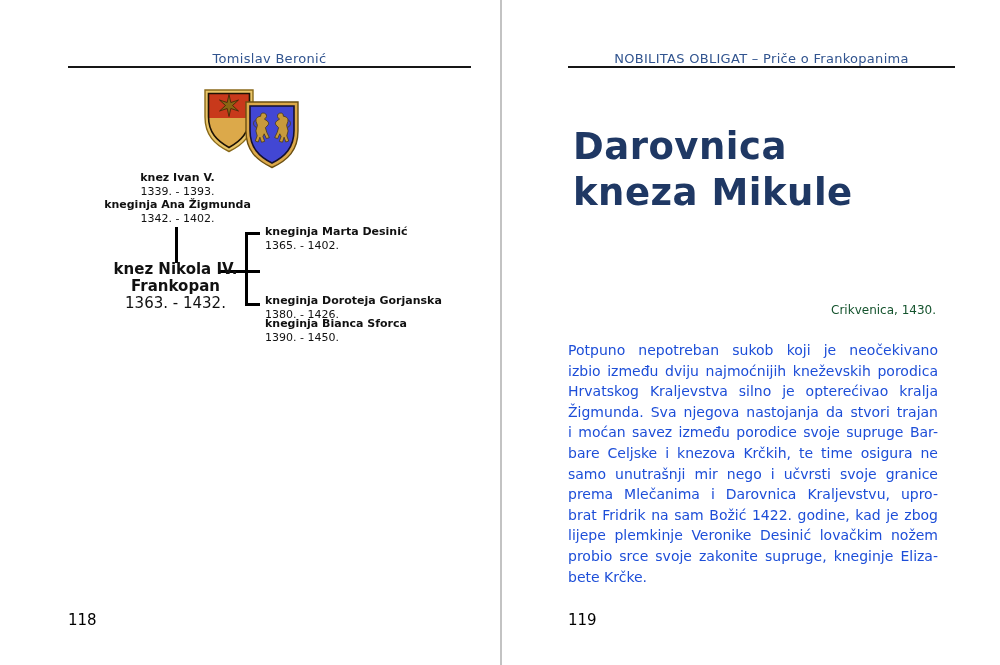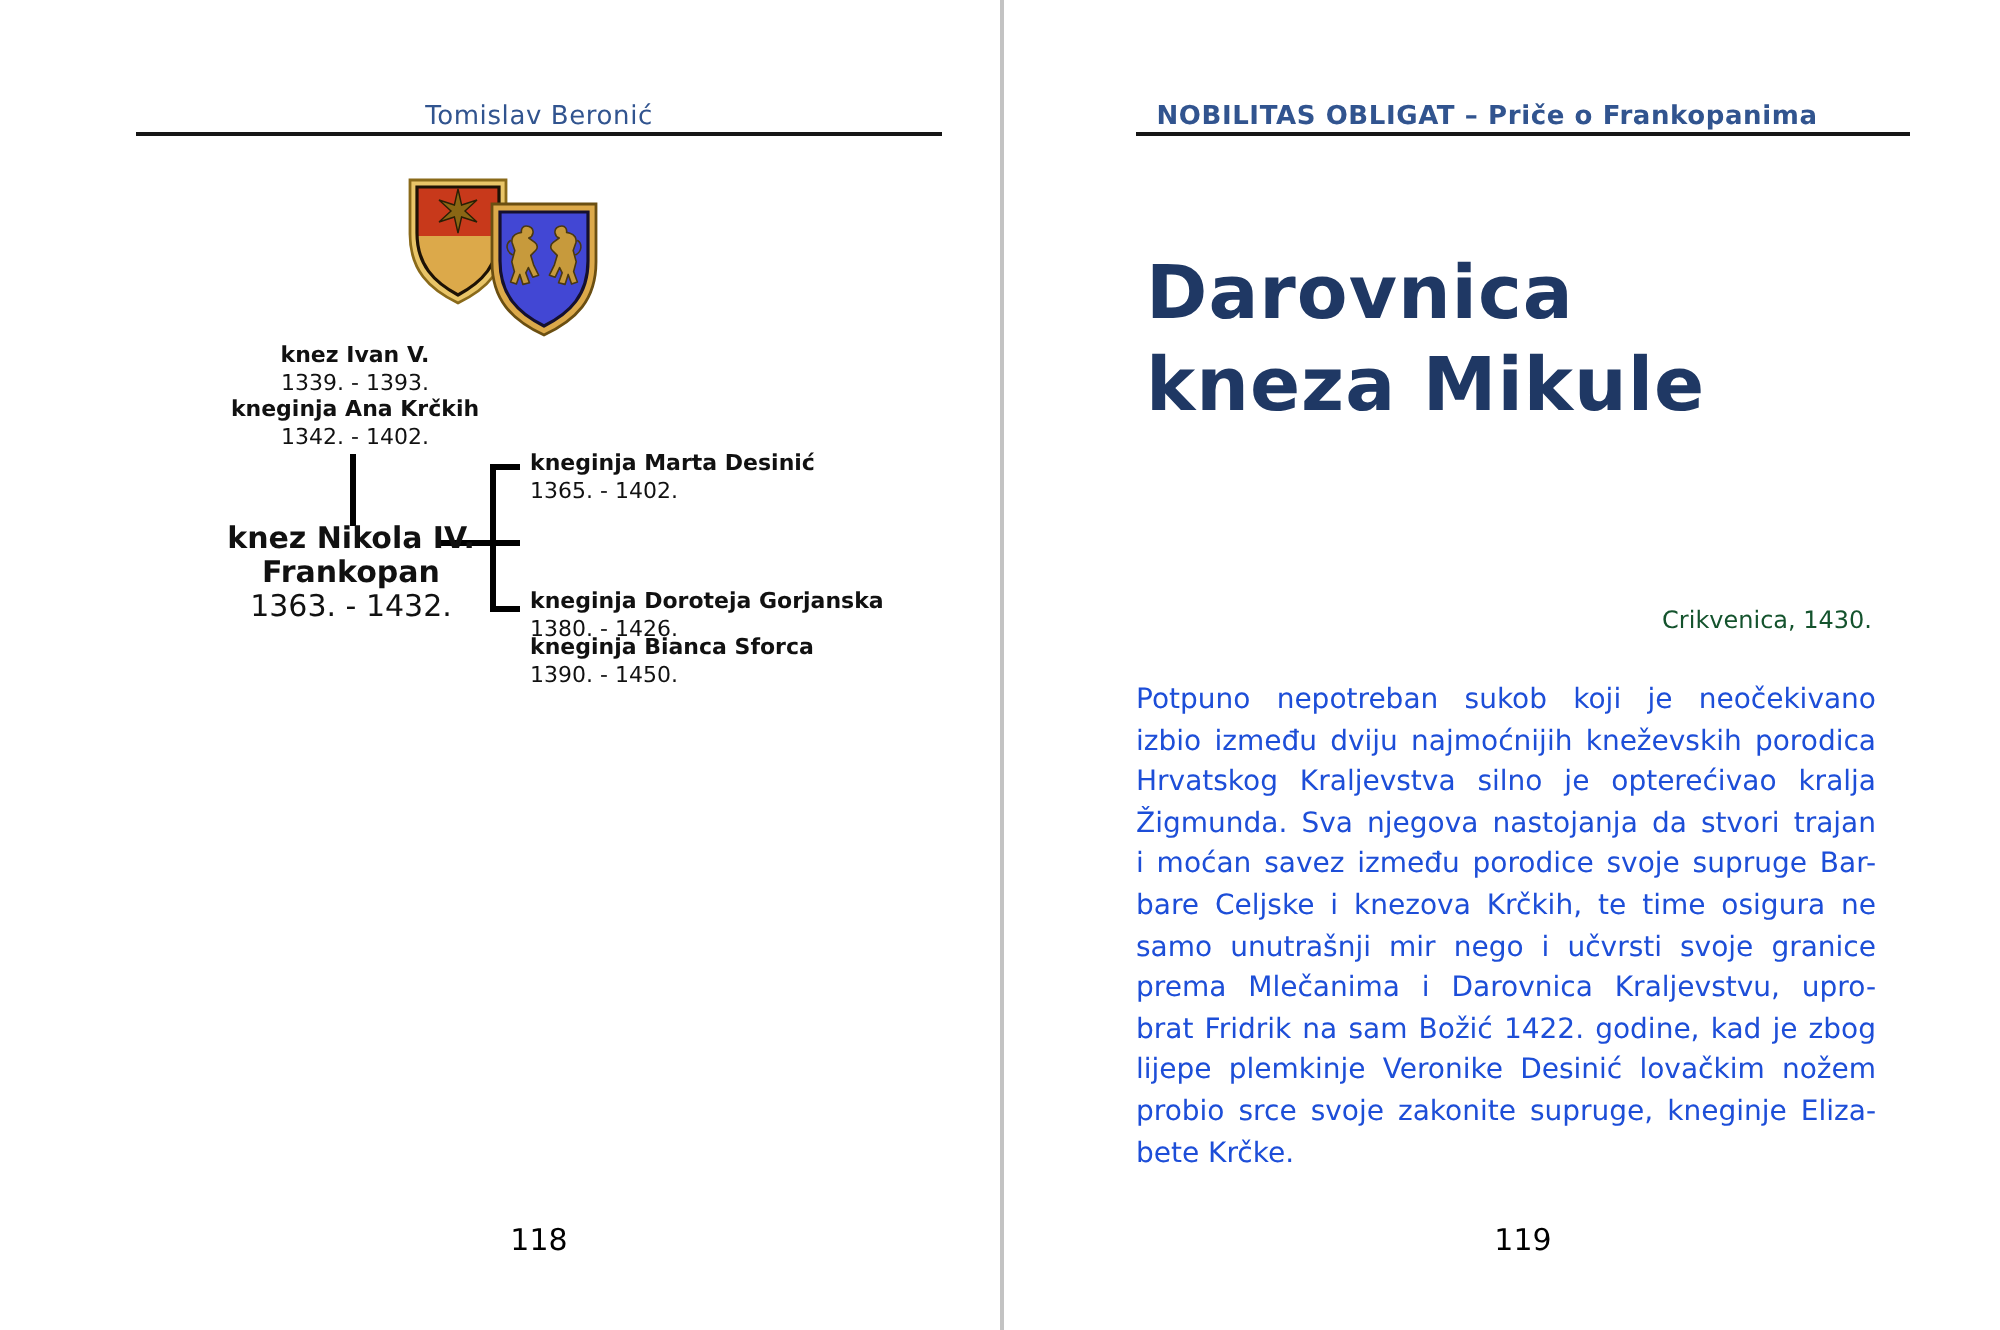--- a/index.html
+++ b/index.html
@@ -12,27 +12,27 @@
   #left-page  { left:0;   width:500px; }
   #right-page { left:502px; width:498px; }
   #page-divider { position:absolute; left:500px; top:0; width:2px; height:665px; background:#c3c3c3; }
 
   
   .running-header {
     position:absolute; top:51px; text-align:center;
     font-size:13px; letter-spacing:0.3px; color:#31548F;
   }
   #left-page  .running-header { left:68px; width:403px; }
-  #right-page .running-header { left:48px; width:387px;font-weight:bold; }
+  #right-page .running-header { left:66px; width:387px; }
   .header-rule { position:absolute; top:66px; height:0; border-top:2px solid #161616; }
   #left-page  .header-rule { left:68px; width:403px; }
   #right-page .header-rule { left:66px; width:387px; }
 
   
-  .page-number { position:absolute; top:611px; text-align:center; font-size:15px; color:#000; }
+  .page-number { position:absolute; top:611px; font-size:15px; color:#000; }
   #left-page  .page-number { left:68px; width:403px; }
   #right-page .page-number { left:66px; width:387px; }
 
   
   .shields { position:absolute; left:202px; top:87px; width:100px; height:84px; }
 
   .tree-block { position:absolute; text-align:center; }
   .t-small { font-size:11px; line-height:13.5px; }
   .t-bold  { font-weight:bold; }
   #parents-block { left:95px; top:171px; width:165px; }
@@ -99,21 +99,21 @@
       <g transform="translate(46,13) scale(-1,1)" fill="#C79A3C" stroke="#4a3810" stroke-width="0.8" stroke-linejoin="round">
         <path d="M9,1 C11.3,1 12.8,2.4 12.5,4.4 C12.3,5.6 11.5,6.6 10.4,7 L13.4,9.2 C14.8,10.3 15,12 13.9,13.1 L11.4,15.7 L12.8,20.4 L15.3,25.6 L12.4,26.6 L10.2,21.8 L8.9,24.4 L10.7,29.4 L7.5,30.2 L5.9,25.2 L4.2,30 L1.3,29 L3.2,23.8 L1.9,18.9 L3.4,13.3 L2.1,9.5 C1.5,7.2 2.8,5.1 5,4.6 L6.7,4.2 C6.5,2.4 7.4,1 9,1 Z"></path>
         <path d="M2.4,15.5 C-1,14 -1.4,9.8 1.4,8.1" fill="none"></path>
       </g>
     </g>
   </svg>
 
   <div class="tree-block t-small" id="parents-block">
     <div class="t-bold">knez Ivan V.</div>
     <div>1339. - 1393.</div>
-    <div class="t-bold">kneginja Ana Krčkih</div>
+    <div class="t-bold">kneginja Ana Žigmunda</div>
     <div>1342. - 1402.</div>
   </div>
 
   <div class="tree-line" id="line-parents"></div>
   <div class="tree-line" id="line-subject-h"></div>
   <div class="tree-line" id="line-bracket"></div>
   <div class="tree-line tick" id="tick-1"></div>
   <div class="tree-line tick" id="tick-2"></div>
   <div class="tree-line tick" id="tick-3"></div>
 

